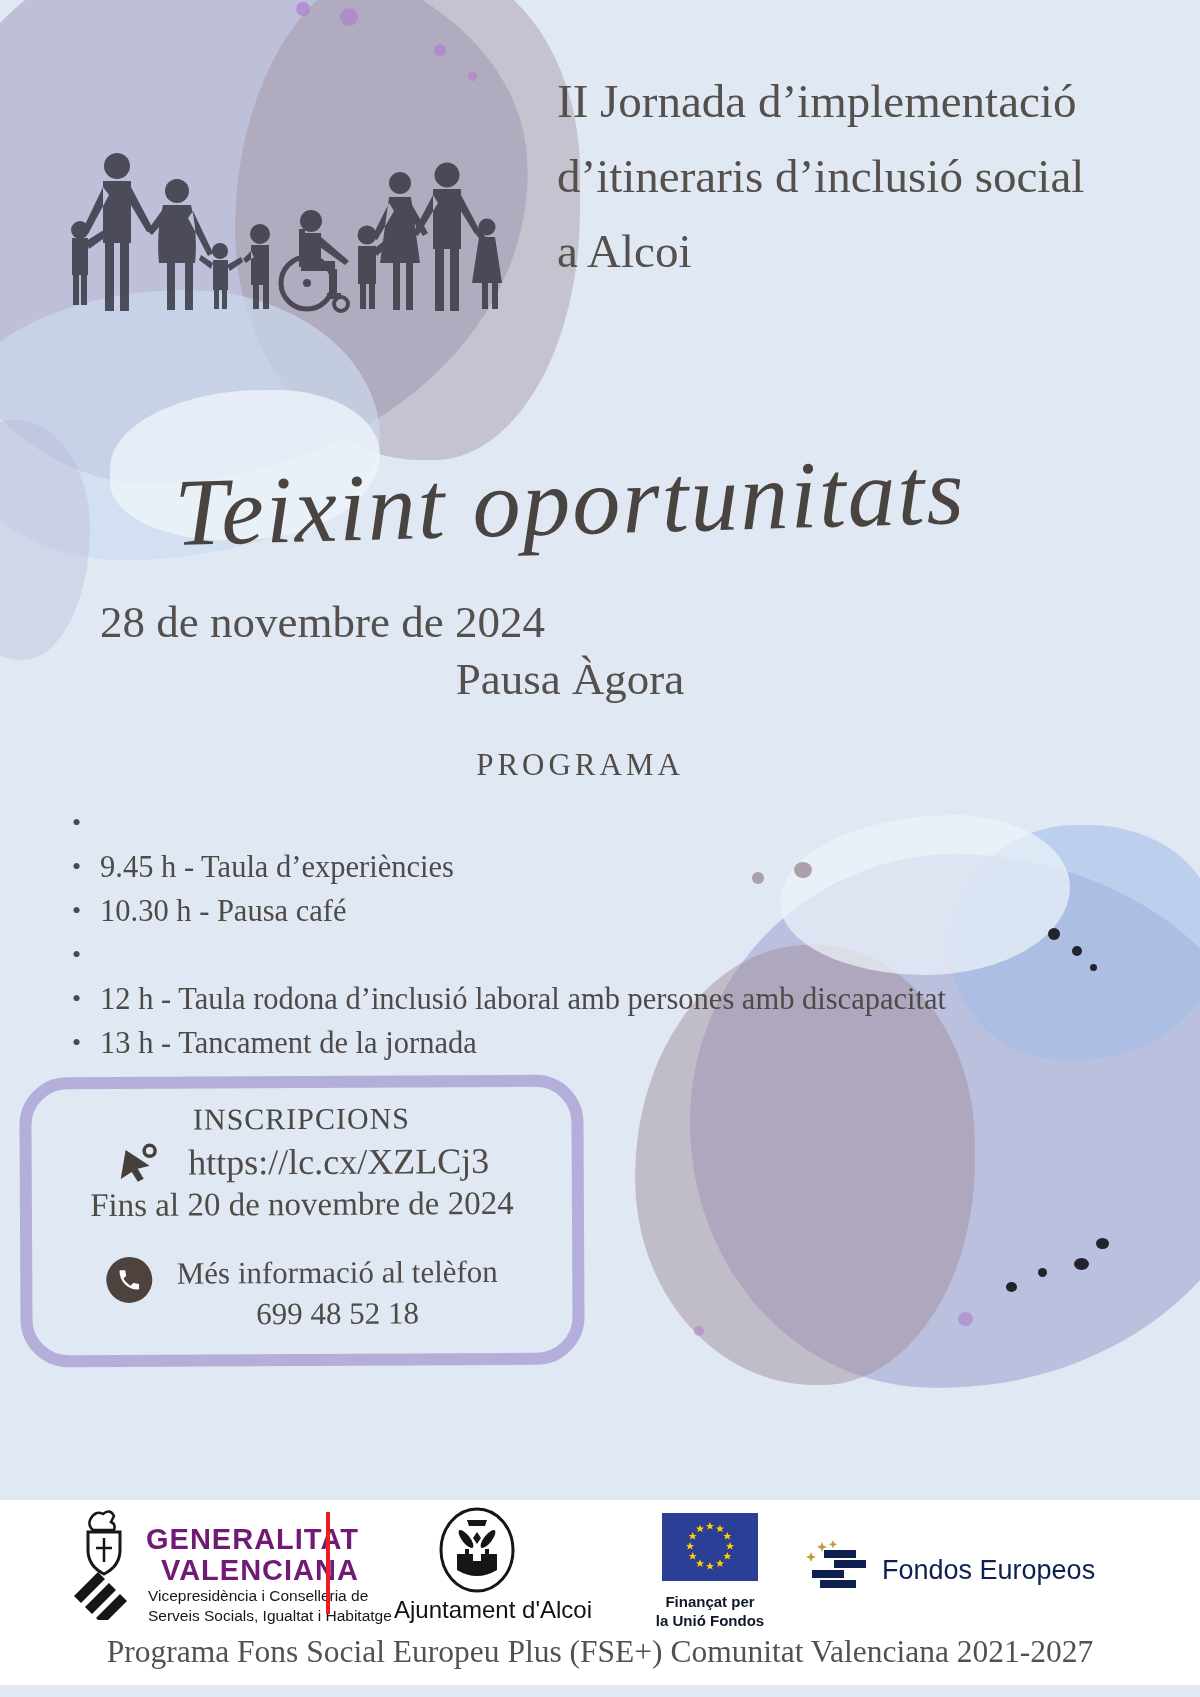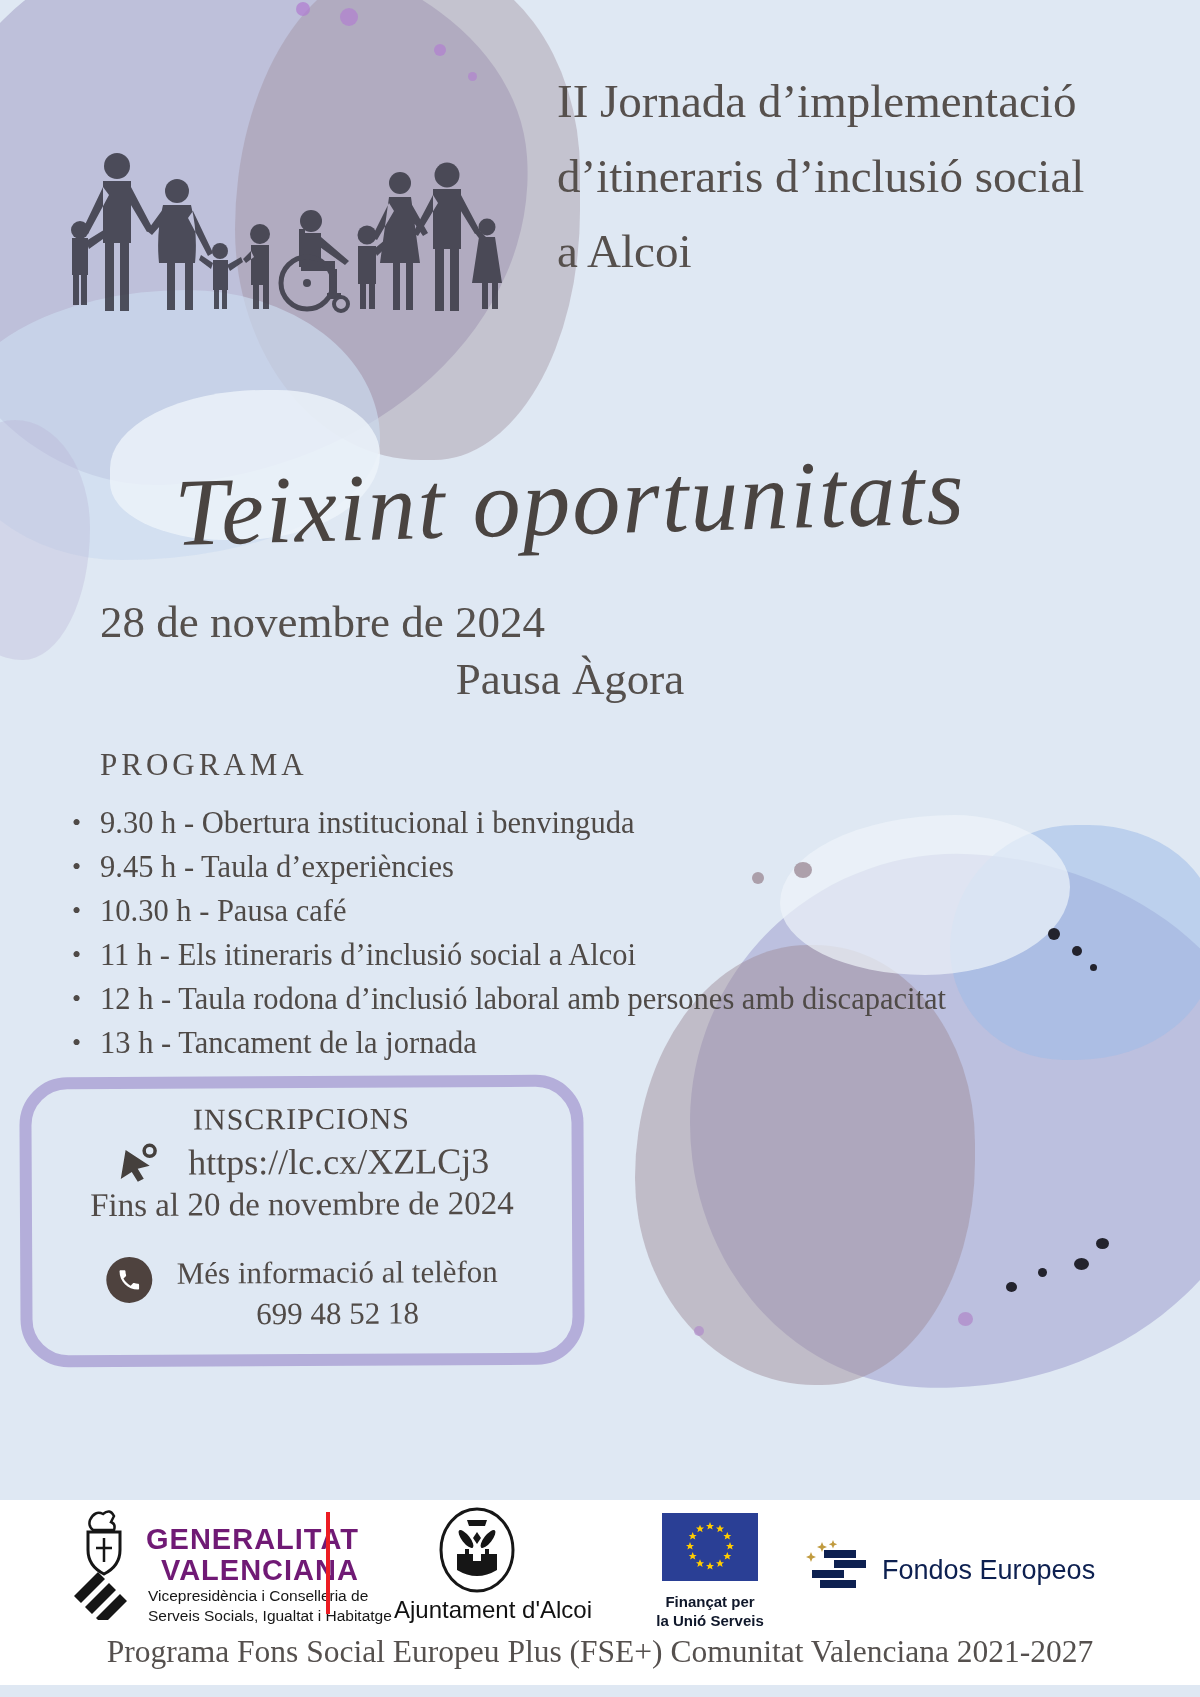--- a/index.html
+++ b/index.html
@@ -26,21 +26,21 @@
         border-radius:50% 50% 55% 45% / 55% 45% 50% 50%;}
   .b-b4{left:780px;top:815px;width:290px;height:160px;background:#eef3fa;opacity:.7;
         border-radius:60% 40% 50% 50% / 55% 45% 55% 45%;}
   .dot{position:absolute;border-radius:50%;pointer-events:none;}
   
   .title{left:557px;top:64px;width:534px;font-size:47px;line-height:75px;color:#56504d;}
   .tagline{left:60px;top:442px;width:1020px;text-align:center;font-size:96px;line-height:120px;
            font-style:italic;color:#4a4441;transform:rotate(-1.6deg);letter-spacing:2px;}
   .date{left:100px;top:596px;width:940px;text-align:left;font-size:45px;}
   .venue{left:100px;top:653px;width:940px;text-align:center;font-size:45px;}
-  .prog-head{left:100px;top:747px;width:960px;text-align:left;font-size:31px;letter-spacing:4px;color:#524c49;}
+  .prog-head{left:100px;top:747px;width:960px;text-align:center;font-size:31px;letter-spacing:4px;color:#524c49;}
   .prog-list{left:72px;top:805px;width:1075px;list-style:none;margin:0;padding:0;}
   .prog-list li{display:flex;align-items:flex-start;font-size:30.5px;line-height:36px;
                 margin-bottom:8px;color:#4f4a47;}
   .prog-list .bullet{width:14px;margin-right:14px;font-size:26px;line-height:36px;color:#4f4a47;}
   
   .insc-box{left:20px;top:1076px;width:540px;height:266px;border:12px solid #b4aeda;
             border-radius:48px;transform:rotate(-.3deg);}
   .insc-head{left:0;top:14px;width:100%;text-align:center;font-size:30px;letter-spacing:1px;color:#4d4744;}
   .url-row{left:0;top:52px;width:100%;display:flex;justify-content:center;align-items:center;gap:30px;}
   .url-text{font-size:36px;color:#514b48;}
@@ -146,33 +146,31 @@
 
   <div class="abs tagline">Teixint oportunitats</div>
 
   <div class="abs date">28 de novembre de 2024</div>
   <div class="abs venue">Pausa Àgora</div>
 
   <div class="abs prog-head">PROGRAMA</div>
   <ul class="abs prog-list">
     <li>
         <span class="bullet">•</span>
-        <span>9.30 h - Obertura institucional i benvinguda</span>
       </li>
     <li>
         <span class="bullet">•</span>
         <span>9.45 h - Taula d’experiències</span>
       </li>
     <li>
         <span class="bullet">•</span>
         <span>10.30 h - Pausa café</span>
       </li>
     <li>
         <span class="bullet">•</span>
-        <span>11 h - Els itineraris d’inclusió social a Alcoi</span>
       </li>
     <li>
         <span class="bullet">•</span>
         <span>12 h - Taula rodona d’inclusió laboral amb persones amb discapacitat</span>
       </li>
     <li>
         <span class="bullet">•</span>
         <span>13 h - Tancament de la jornada</span>
       </li>
   </ul>
@@ -241,21 +239,21 @@
         <use href="#st" x="0" y="40"></use>
       <use href="#st" x="-10" y="37.3"></use>
         <use href="#st" x="-17.3" y="30"></use>
         <use href="#st" x="-20" y="20"></use>
       <use href="#st" x="-17.3" y="10"></use>
         <use href="#st" x="-10" y="2.7"></use>
     </g>
   </svg>
   <div class="abs eu-text">
     <span>Finançat per</span><br>
-    <span>la Unió Serveis</span>
+    <span>la Unió Fondos</span>
   </div>
 
   <svg class="abs" style="left:806px;top:1540px" width="70" height="56" viewBox="0 0 70 56">
     <g fill="#c19b3f">
       <path d="M16 2 l1.4 3.6 3.6 1.4 -3.6 1.4 -1.4 3.6 -1.4 -3.6 -3.6 -1.4 3.6 -1.4 z"></path>
       <path d="M27 0 l1.2 3 3 1.2 -3 1.2 -1.2 3 -1.2 -3 -3 -1.2 3 -1.2 z"></path>
       <path d="M5 12 l1.4 3.6 3.6 1.4 -3.6 1.4 -1.4 3.6 -1.4 -3.6 -3.6 -1.4 3.6 -1.4 z"></path>
     </g>
     <g fill="#0d2050">
       <rect x="18" y="10" width="32" height="8"></rect>

